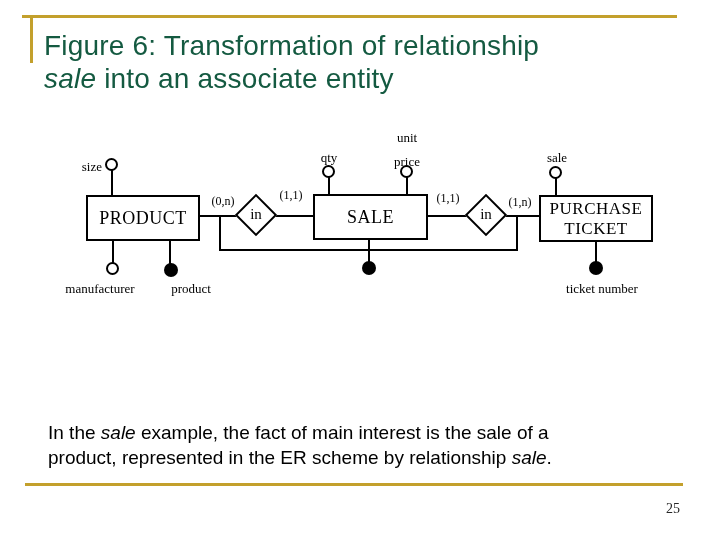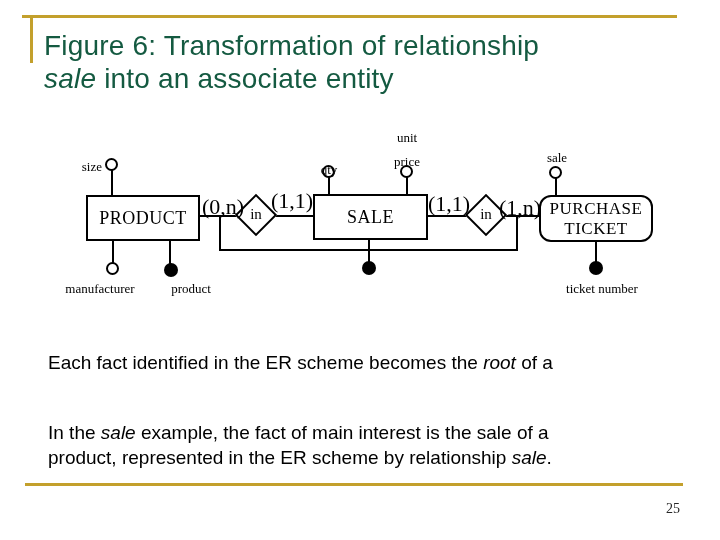--- a/index.html
+++ b/index.html
@@ -34,21 +34,21 @@
   }
   .diamond{
     position:absolute;width:26px;height:26px;border:2px solid var(--ink,#000);
     background:#fff;transform:rotate(45deg);
   }
   .dlabel{position:absolute;font-size:15px;text-align:center;}
   .circ{position:absolute;width:9px;height:9px;border:2px solid var(--ink,#000);
     border-radius:50%;background:#fff;}
   .dot{position:absolute;width:14px;height:14px;border-radius:50%;background:var(--ink,#000);}
   .alabel{position:absolute;font-size:13px;white-space:pre-line;line-height:24px;}
-  .clabel{position:absolute;font-size:22px;text-align:center;}
+  .clabel{position:absolute;font-size:12px;text-align:center;}
   .tc{text-align:center;}
 
   
   .para{position:absolute;left:48px;width:630px;font-size:19px;line-height:25px;color:#000;}
   .para i{font-style:italic;}
 
   .pagenum{position:absolute;left:658px;top:501px;width:30px;text-align:center;
     font-family:"Liberation Serif",serif;font-size:14px;color:#262626;}
 </style>
 </head>
@@ -85,49 +85,48 @@
     <div class="ln" style="left:516px;top:216px;width:2px;height:35px;"></div>
     <div class="ln" style="left:219px;top:249px;width:299px;height:2px;"></div>
 
     <div class="diamond" style="left:241px;top:200px;"></div>
     <div class="diamond" style="left:471px;top:200px;"></div>
     <div class="dlabel" style="left:241px;top:206px;width:30px;">in</div>
     <div class="dlabel" style="left:471px;top:206px;width:30px;">in</div>
 
     <div class="box" style="left:86px;top:195px;width:110px;height:42px;">PRODUCT</div>
     <div class="box" style="left:313px;top:194px;width:111px;height:42px;">SALE</div>
-    <div class="box" style="left:539px;top:195px;width:110px;height:43px;font-size:17px;border-radius:12px;">PURCHASE
+    <div class="box" style="left:539px;top:195px;width:110px;height:43px;font-size:17px;">PURCHASE
 TICKET</div>
 
     <div class="circ" style="left:105px;top:158px;"></div>
     <div class="circ" style="left:106px;top:262px;"></div>
     <div class="circ" style="left:322px;top:165px;"></div>
     <div class="circ" style="left:400px;top:165px;"></div>
     <div class="circ" style="left:549px;top:166px;"></div>
     <div class="dot" style="left:164px;top:263px;"></div>
     <div class="dot" style="left:362px;top:261px;"></div>
     <div class="dot" style="left:589px;top:261px;"></div>
 
     <div class="alabel" style="left:60px;top:155px;width:42px;text-align:right;">size</div>
-    <div class="alabel tc" style="left:309px;top:158px;width:40px;">qty</div>
+    <div class="alabel tc" style="left:309px;top:146px;width:40px;">qty</div>
     <div class="alabel tc" style="left:382px;top:126px;width:50px;">unit
 price</div>
     <div class="alabel tc" style="left:536px;top:146px;width:42px;">sale</div>
     <div class="alabel tc" style="left:46px;top:277px;width:108px;">manufacturer</div>
     <div class="alabel tc" style="left:160px;top:277px;width:62px;">product</div>
     <div class="alabel tc" style="left:548px;top:277px;width:108px;">ticket number</div>
 
     <div class="clabel" style="left:202px;top:194px;width:42px;">(0,n)</div>
     <div class="clabel" style="left:271px;top:188px;width:40px;">(1,1)</div>
     <div class="clabel" style="left:428px;top:191px;width:40px;">(1,1)</div>
     <div class="clabel" style="left:499px;top:195px;width:42px;">(1,n)</div>
   </div>
 
   <div class="para" style="top:350px;">
-    <div><span>Each fact identified in the ER scheme becomes the </span><i>root</i><span> of a</span></div>
   </div>
 
   <div class="para" style="top:420px;">
     <div><span>In the </span><i>sale</i><span> example, the fact of main interest is the sale of a</span></div>
     <div><span>product, represented in the ER scheme by relationship </span><i>sale</i><span>.</span></div>
   </div>
 
   <div class="pagenum">25</div>
 </div>
 

